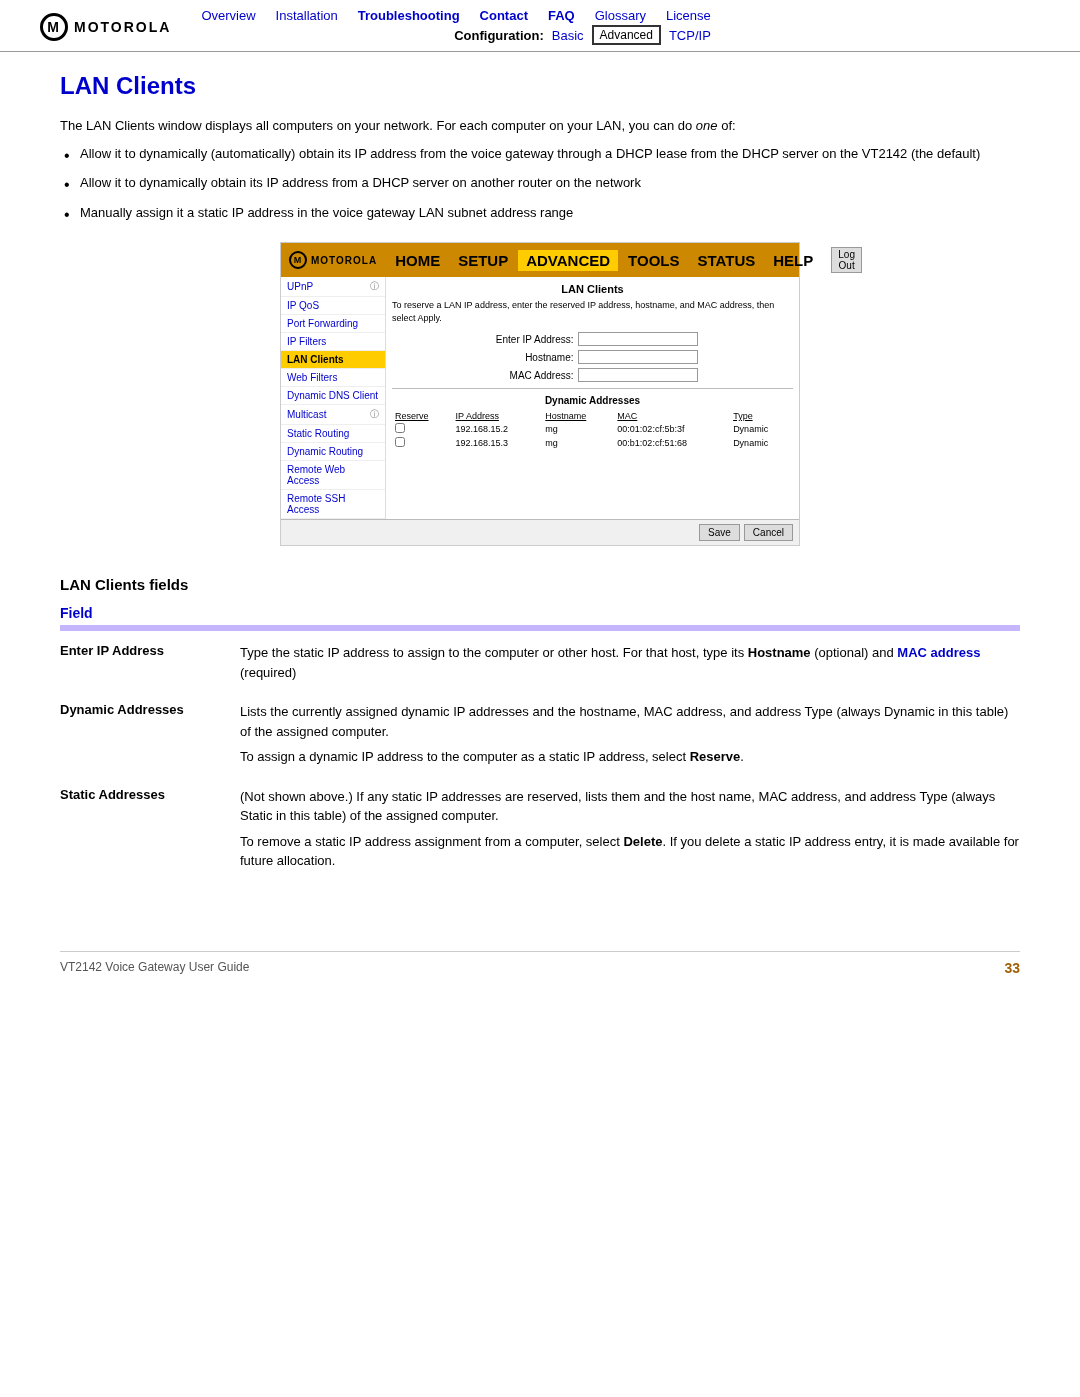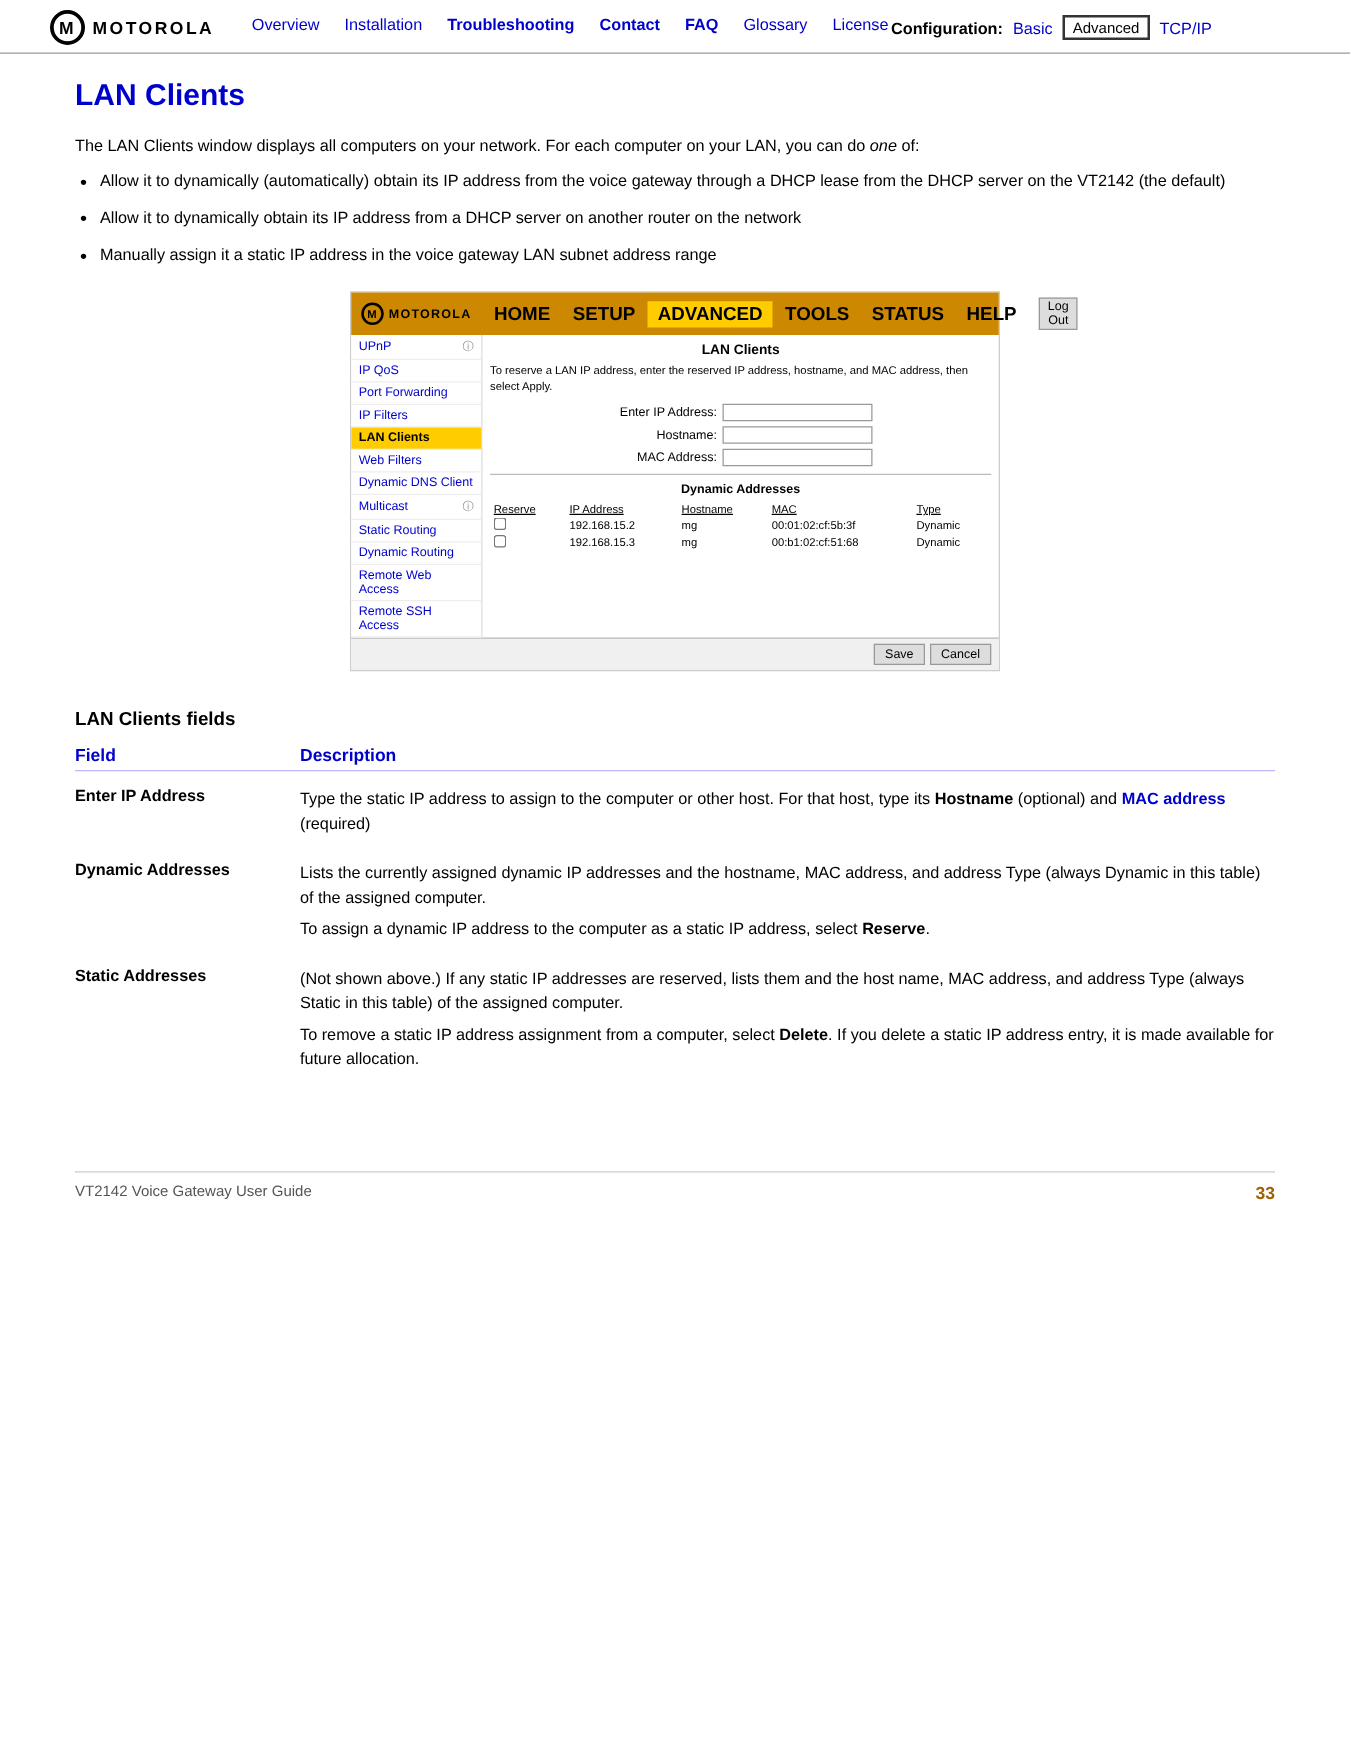--- a/index.html
+++ b/index.html
@@ -40,21 +40,23 @@
       border: 3px solid #000;
       border-radius: 50%;
       display: flex;
       align-items: center;
       justify-content: center;
       font-size: 14px;
       font-weight: bold;
     }
     .top-nav-links {
       display: flex;
+      flex-direction: column;
       gap: 2px;
+      align-items: flex-end;
     }
     .nav-row1 {
       display: flex;
       gap: 20px;
     }
     .nav-row2 {
       display: flex;
       gap: 8px;
       align-items: center;
     }
@@ -295,21 +297,21 @@
     
     .fields-section {
     }
     .fields-title {
       font-size: 15px;
       font-weight: bold;
       margin-bottom: 12px;
     }
     .fields-table-header {
       display: flex;
-      border-bottom: 1px solid #c4b5fd;
+      border-bottom: 6px solid #c4b5fd;
       padding-bottom: 4px;
       margin-bottom: 12px;
     }
     .fields-col-field {
       width: 180px;
       font-weight: bold;
       color: #00c;
       font-size: 14px;
     }
     .fields-col-desc {
@@ -514,21 +516,20 @@
       <button class="dev-btn">Save</button>
       <button class="dev-btn">Cancel</button>
     </div>
   </div>
 
   <div class="fields-section">
     <div class="fields-title">LAN Clients fields</div>
 
     <div class="fields-table-header">
       <div class="fields-col-field">Field</div>
-      <div class="fields-col-desc">Description</div>
     </div>
 
     <div class="field-row">
       <div class="field-name">Enter IP Address</div>
       <div class="field-desc">
         <p>
           Type the static IP address to assign to the computer or other host. For that host, type its <strong>Hostname</strong> (optional) and <a href="#">MAC address</a> (required)
         </p>
       </div>
     </div>

